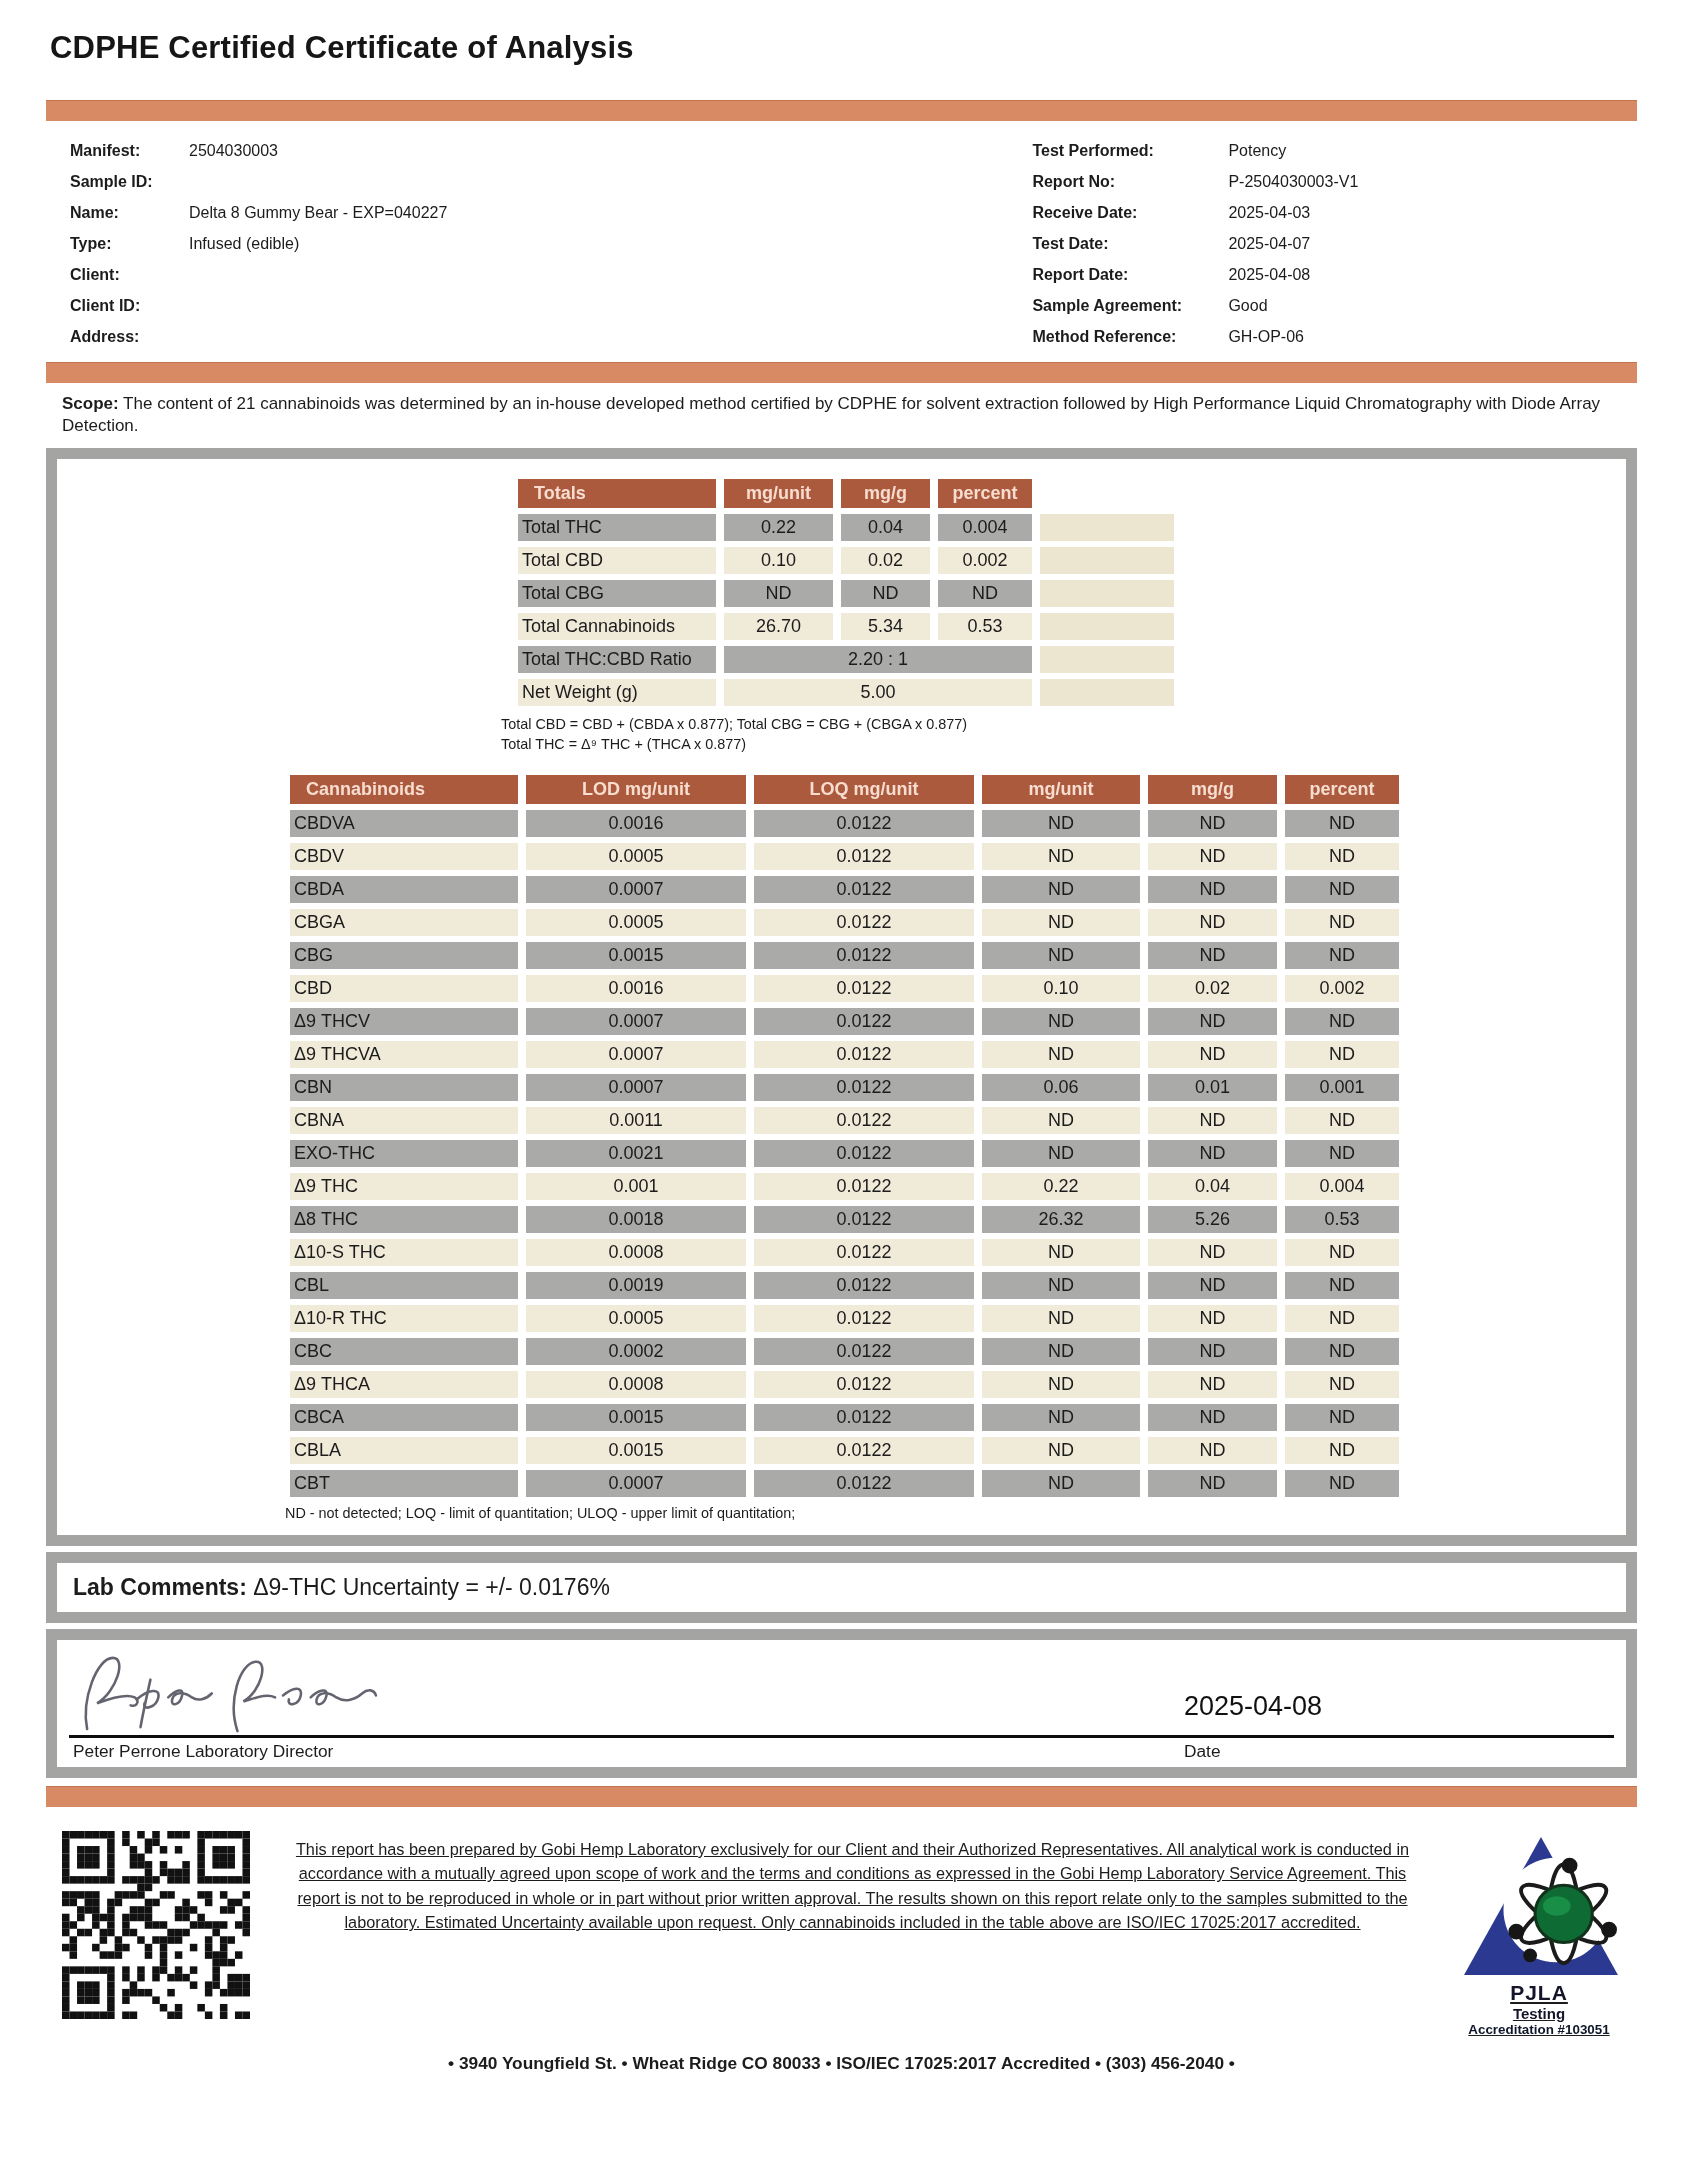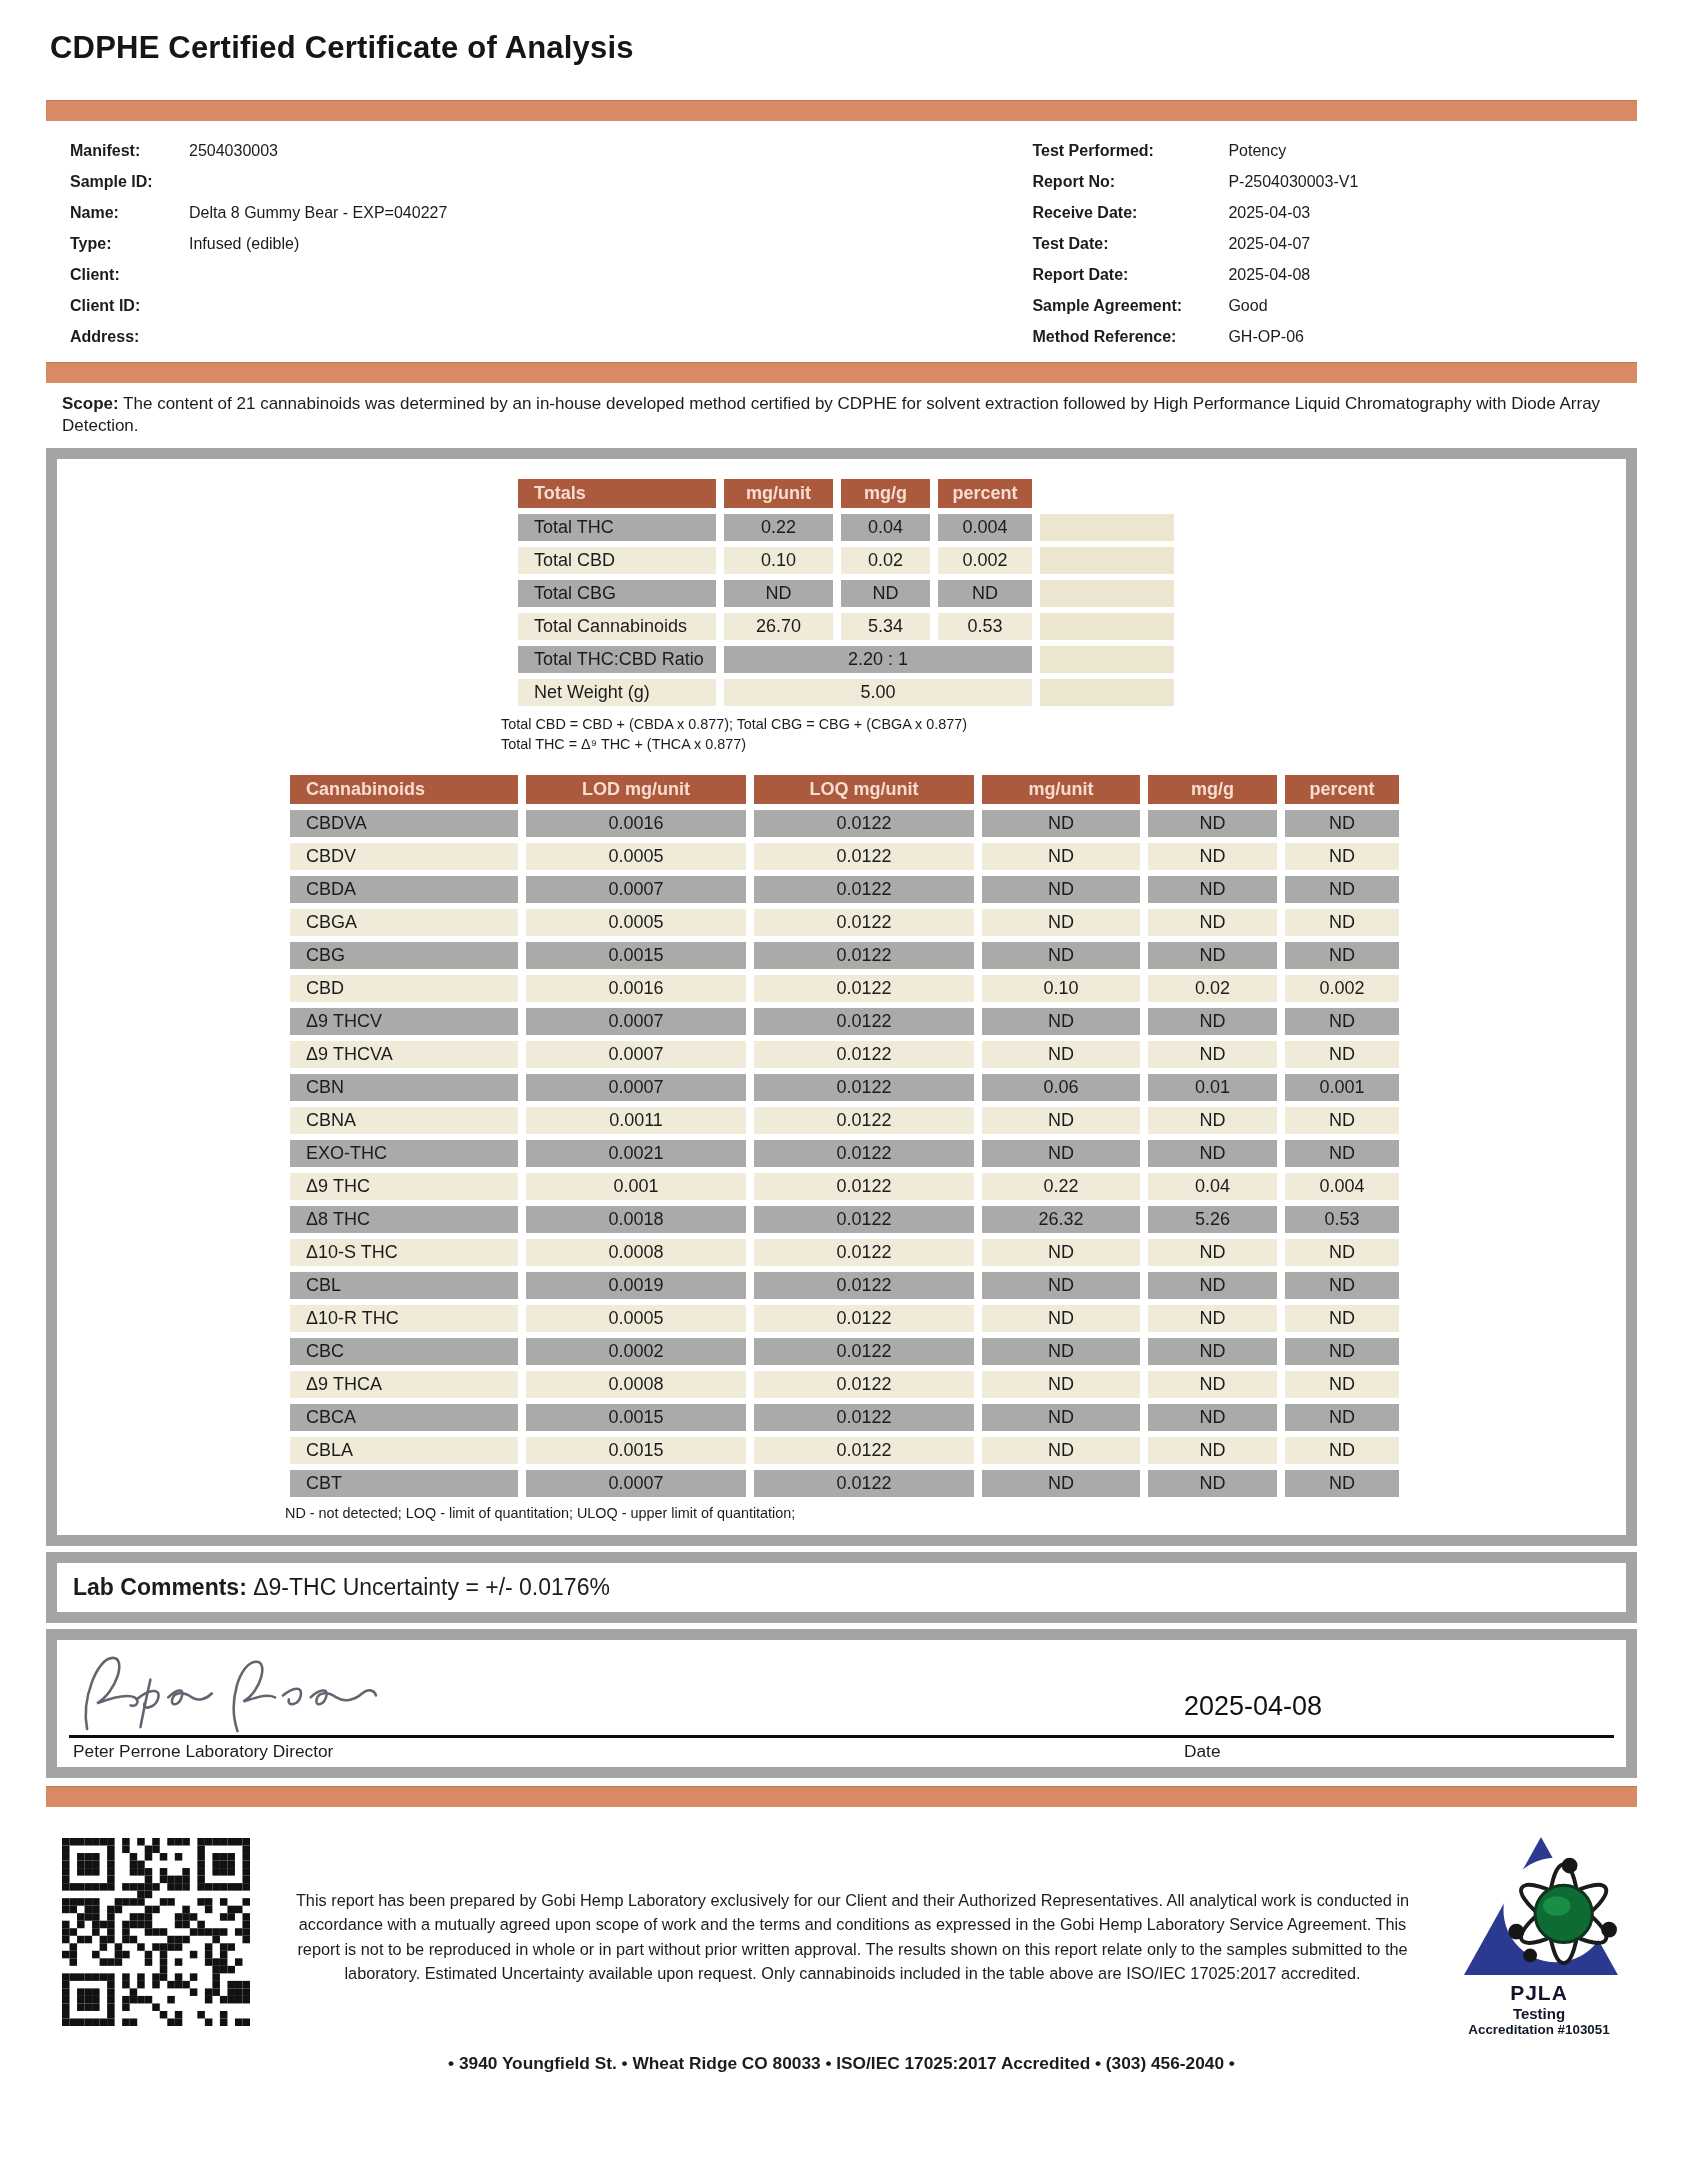--- a/index.html
+++ b/index.html
@@ -23,41 +23,41 @@
   
   .scope{font-size:17px;line-height:1.32;margin:10px 0 10px 16px;max-width:1544px;}
   .scope b{font-weight:bold;}
   
   .frame{border:11px solid #a4a4a2;background:#fff;margin-top:4px;}
   .tables-box{padding:14px 10px 10px 10px;}
   table.coa{border-collapse:separate;border-spacing:8px 6px;}
   table.coa th{background:#ac5a3e;color:#f7ddd0;font-weight:bold;font-size:18px;height:29px;text-align:center;padding:0 4px;}
   table.coa th.first{text-align:left;padding-left:16px;}
   table.coa td{font-size:18px;height:27px;text-align:center;padding:0 4px;}
-  table.coa td.first{text-align:left;padding-left:16px;}
+  table.coa td.first{text-align:left;padding-left:4px;}
   table.coa tr.alt0 td{background:#aaaba8;}
   table.coa tr.alt1 td{background:#f0ead8;}
   table.coa th.extra{background:transparent;}
   table.coa tr td.extra{background:#ece5cf;}
   .totals-table{margin-left:443px;}
   .totals-footnotes{margin:2px 0 14px 434px;font-size:14.4px;line-height:1.42;}
   .cann-table{margin-left:215px;}
   .nd-footnote{margin:2px 0 4px 218px;font-size:14.4px;}
   .lab-box{margin-top:6px;}
   .lab-inner{padding:11px 16px;font-size:23px;}
   .lab-inner b{font-weight:bold;}
   .sig-box{margin-top:6px;}
   .sig-inner{position:relative;height:127px;}
   .sig-image{position:absolute;left:14px;top:6px;}
   .sig-date{position:absolute;left:1127px;top:51px;font-size:27px;color:#111;}
   .sig-line{position:absolute;left:12px;right:12px;top:95px;height:3px;background:#0d0d0d;}
   .sig-name{position:absolute;left:16px;top:101px;font-size:17.3px;}
   .sig-date-label{position:absolute;left:1127px;top:101px;font-size:17.3px;}
   
-  .footer-row{display:flex;margin-top:24px;align-items:center;}
+  .footer-row{display:flex;margin-top:24px;align-items:flex-start;text-decoration:underline;}
   .qr-wrap{flex:none;width:198px;margin-left:16px;}
   .disclaimer{flex:1;padding:6px 34px 0 34px;font-size:16.3px;line-height:1.5;text-align:center;}
   .logo-wrap{flex:none;width:188px;text-align:center;margin-right:4px;}
   .logo-t1{font-weight:bold;font-size:21px;color:#14142a;margin-top:-4px;letter-spacing:1px;}
   .logo-t2{font-weight:bold;font-size:15px;color:#14142a;}
   .logo-t3{font-weight:bold;font-size:13.4px;color:#0f172a;}
   .address-line{text-align:center;font-weight:bold;font-size:17.3px;margin-top:16px;}
 </style>
 </head>
 <body>

